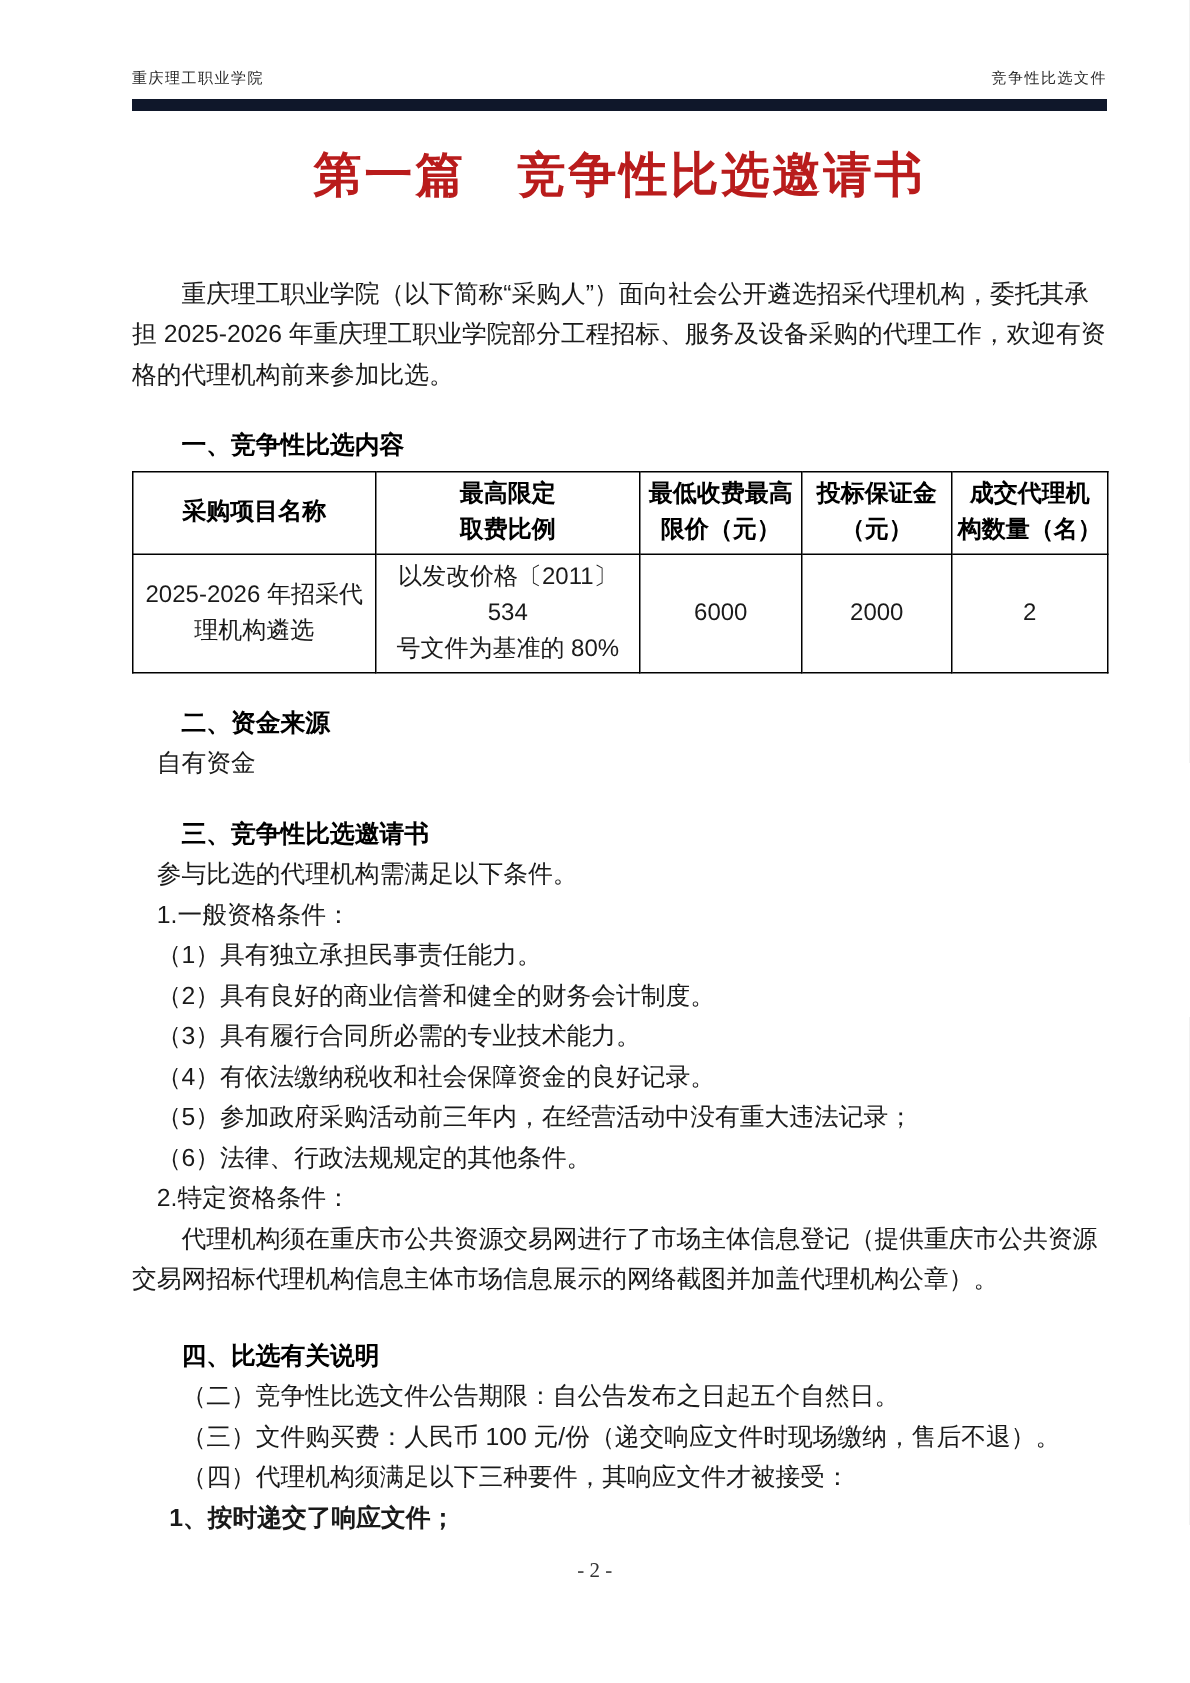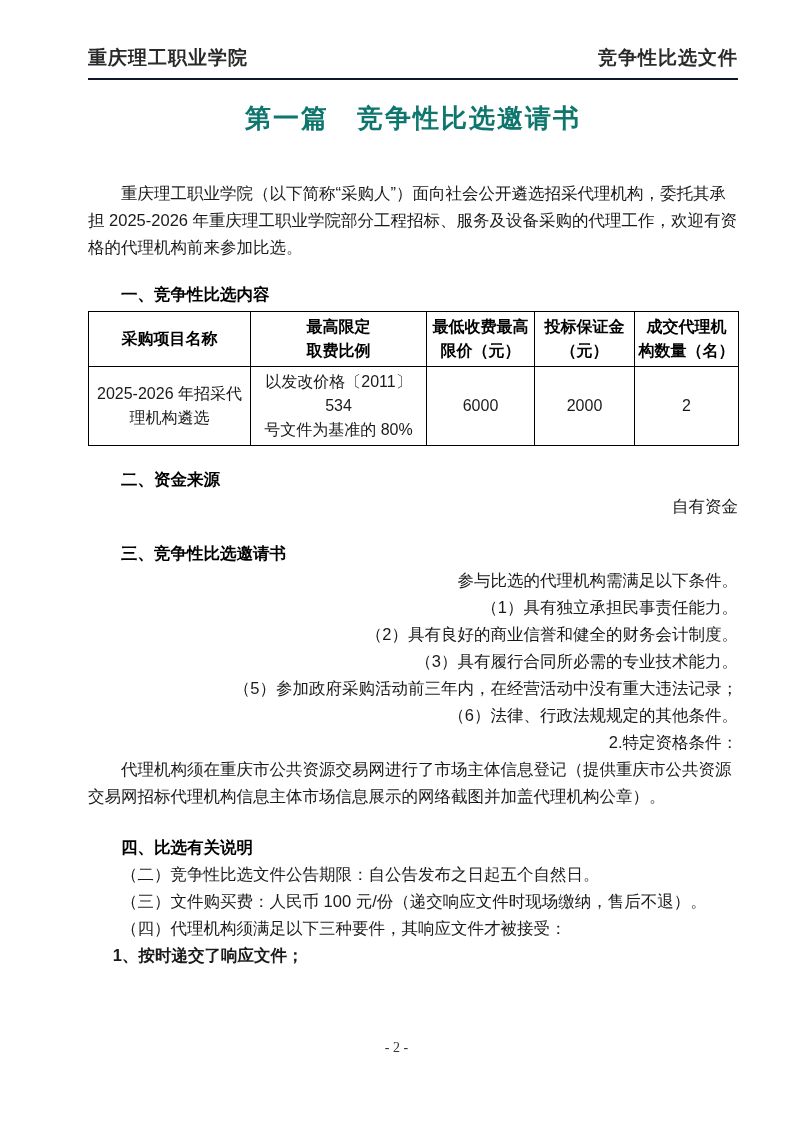--- a/index.html
+++ b/index.html
@@ -16,39 +16,38 @@
   .content {
     position: absolute;
     left: 88px;
     top: 45px;
     width: 650px;
   }
   .doc-header {
     display: flex;
     justify-content: space-between;
     align-items: flex-end;
-    font-size: 19px;
+    font-size: 10px;
     color: #2a2a2a;
     padding-bottom: 7px;
-    border-bottom: 2px solid #0f172a;
+    border-bottom: 8px solid #0f172a;
     letter-spacing: 1px;
-    font-weight: bold;
   }
   .doc-title {
     margin-top: 21px;
     margin-bottom: 44px;
     text-align: center;
-    font-size: 26px;
+    font-size: 32px;
     font-weight: bold;
-    color: #0f766e;
+    color: #b91c1c;
     letter-spacing: 2px;
   }
   p { margin: 0; font-size: 16.5px; line-height: 27px; }
   .ind2 { text-indent: 2em; }
-  .ind1 { text-indent: 1em; text-align: right; }
+  .ind1 { text-indent: 1em; }
   .ind15 { text-indent: 1.5em; font-weight: bold; }
   .h { font-weight: bold; color: #000; text-indent: 2em; margin-top: 20px; }
   .h4 { margin-top: 24px; }
   .b { font-weight: bold; color: #000; }
   table.sel {
     border-collapse: collapse;
     margin: 3px 0 5px 0;
     table-layout: fixed;
     width: 650px;
     border-radius: 14px;
@@ -125,23 +124,25 @@
           <td>2</td>
         </tr>
       </tbody>
     </table>
 
     <p class="h">二、资金来源</p>
     <p class="ind1">自有资金</p>
 
     <p class="h">三、竞争性比选邀请书</p>
     <p class="ind1">参与比选的代理机构需满足以下条件。</p>
+    <p class="ind1">1.一般资格条件：</p>
     <p class="ind1">（1）具有独立承担民事责任能力。</p>
     <p class="ind1">（2）具有良好的商业信誉和健全的财务会计制度。</p>
     <p class="ind1">（3）具有履行合同所必需的专业技术能力。</p>
+    <p class="ind1">（4）有依法缴纳税收和社会保障资金的良好记录。</p>
     <p class="ind1">（5）参加政府采购活动前三年内，在经营活动中没有重大违法记录；</p>
     <p class="ind1">（6）法律、行政法规规定的其他条件。</p>
     <p class="ind1">2.特定资格条件：</p>
     <p class="ind2">代理机构须在重庆市公共资源交易网进行了市场主体信息登记（提供重庆市公共资源交易网招标代理机构信息主体市场信息展示的网络截图并加盖代理机构公章）。</p>
 
     <p class="h h4">四、比选有关说明</p>
     <p class="ind2">（二）竞争性比选文件公告期限：自公告发布之日起五个自然日。</p>
     <p class="ind2">（三）文件购买费：人民币 100 元/份（递交响应文件时现场缴纳，售后不退）。</p>
     <p class="ind2">（四）代理机构须满足以下三种要件，其响应文件才被接受：</p>
     <p class="ind15">1、按时递交了响应文件；</p>

